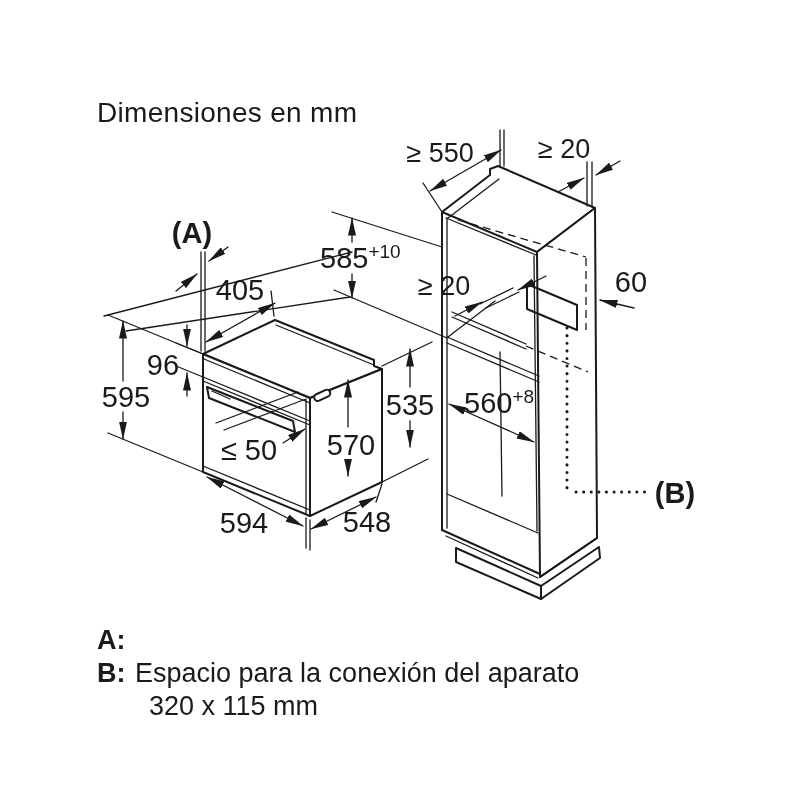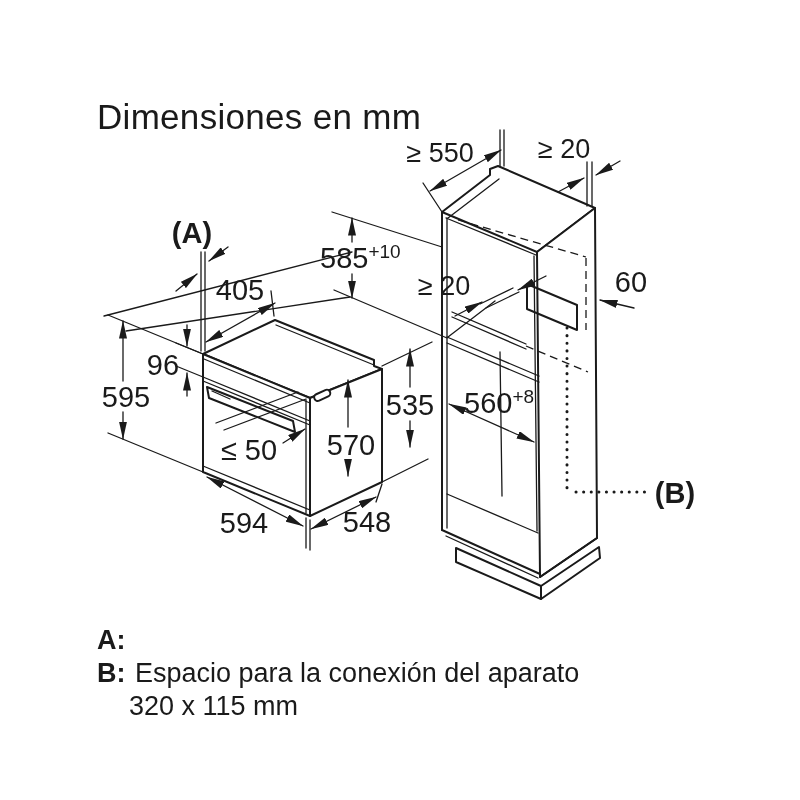--- a/index.html
+++ b/index.html
@@ -1,37 +1,37 @@
 <!DOCTYPE html>
 <html><head>
 <meta charset="utf-8">
 <style>
   html,body{margin:0;padding:0;background:#ffffff;}
   #page{position:relative;width:800px;height:800px;background:#ffffff;overflow:hidden;
         font-family:"Liberation Sans", sans-serif;color:#1a1a1a;}
-  #title{position:absolute;left:97px;top:97px;font-size:35px;letter-spacing:0.3px;}
+  #title{position:absolute;left:97px;top:97px;font-size:28px;letter-spacing:0.3px;}
   svg{position:absolute;left:0;top:0;}
   .ol{fill:none;stroke:#1a1a1a;stroke-width:2;stroke-linejoin:round;stroke-linecap:round;}
   .f{fill:#ffffff;}
   .th{fill:none;stroke:#1a1a1a;stroke-width:1.3;stroke-linejoin:round;stroke-linecap:round;}
   .dsh{fill:none;stroke:#1a1a1a;stroke-width:1.3;stroke-dasharray:8 5;}
   .dot{fill:none;stroke:#1a1a1a;stroke-width:3;stroke-linecap:round;stroke-dasharray:0.1 7.5;}
   .ae{marker-end:url(#ah);}
   .as{marker-start:url(#ah);}
   .ab{marker-start:url(#ah);marker-end:url(#ah);}
   text{fill:#1a1a1a;}
   .dim{font-size:29px;text-anchor:middle;}
   .dims{font-size:27px;text-anchor:middle;}
   .lab{font-size:29px;font-weight:bold;text-anchor:middle;}
   .sup{font-size:19px;}
   .start{text-anchor:start;}
   #legend{position:absolute;left:97px;top:624px;font-size:27px;line-height:33px;}
   .lrow{display:flex;}
   .lkey{font-weight:bold;width:38px;flex:none;}
-  .lind{margin-left:32px;}
+  .lind{margin-left:52px;}
 </style>
 </head>
 <body>
 
 <div id="page">
 
   <div id="title">Dimensiones en mm</div>
 
   <svg width="800" height="800" viewBox="0 0 800 800">
     <defs>

